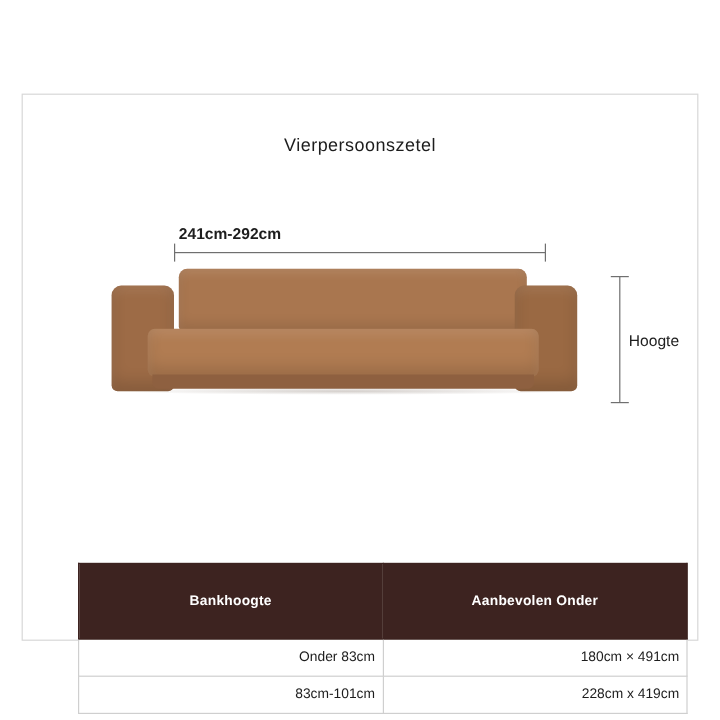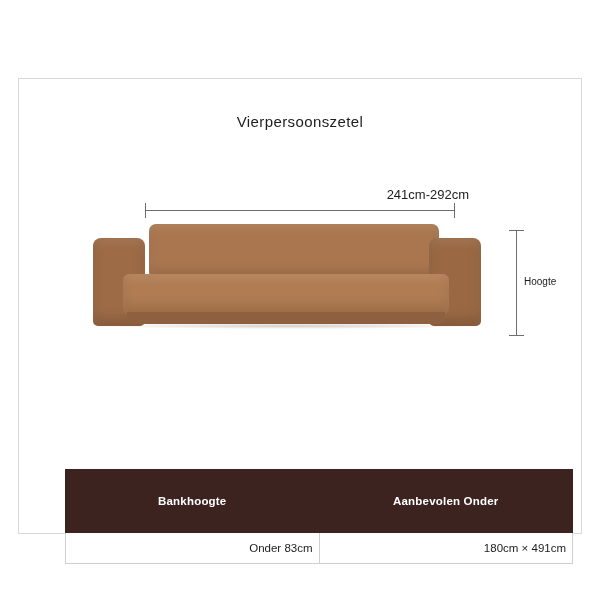--- a/index.html
+++ b/index.html
@@ -43,23 +43,24 @@
     letter-spacing: 0.4px;
     color: #1d1d1d;
   }
 
   
   .dim-width-label {
     position: absolute;
     left: 130px;
     top: 108px;
     width: 320px;
-    text-align: right;
+    text-align: left;
     font-size: 13px;
     color: #1d1d1d;
+    font-weight: bold;
   }
   .dim-width-line {
     position: absolute;
     left: 126px;
     top: 131px;
     width: 310px;
     height: 1px;
     background: #6f6f6f;
   }
   .dim-width-cap {
@@ -87,21 +88,21 @@
     width: 15px;
     height: 1px;
     background: #6f6f6f;
   }
   .dim-height-cap.top    { top: 151px; }
   .dim-height-cap.bottom { top: 256px; }
   .dim-height-label {
     position: absolute;
     left: 505px;
     top: 197px;
-    font-size: 10px;
+    font-size: 13px;
     color: #1d1d1d;
   }
 
   
   .sofa {
     position: absolute;
     left: 60px;
     top: 143px;
     width: 420px;
     height: 120px;
@@ -218,17 +219,21 @@
         <tr>
           <th>Bankhoogte</th>
           <th>Aanbevolen Onder</th>
         </tr>
       </thead>
       <tbody>
         <tr>
           <td>Onder 83cm</td>
           <td>180cm × 491cm</td>
         </tr>
+        <tr>
+          <td>83cm-101cm</td>
+          <td>228cm x 419cm</td>
+        </tr>
       </tbody>
     </table>
 
   </div>
 </div>
 
 </body></html>

